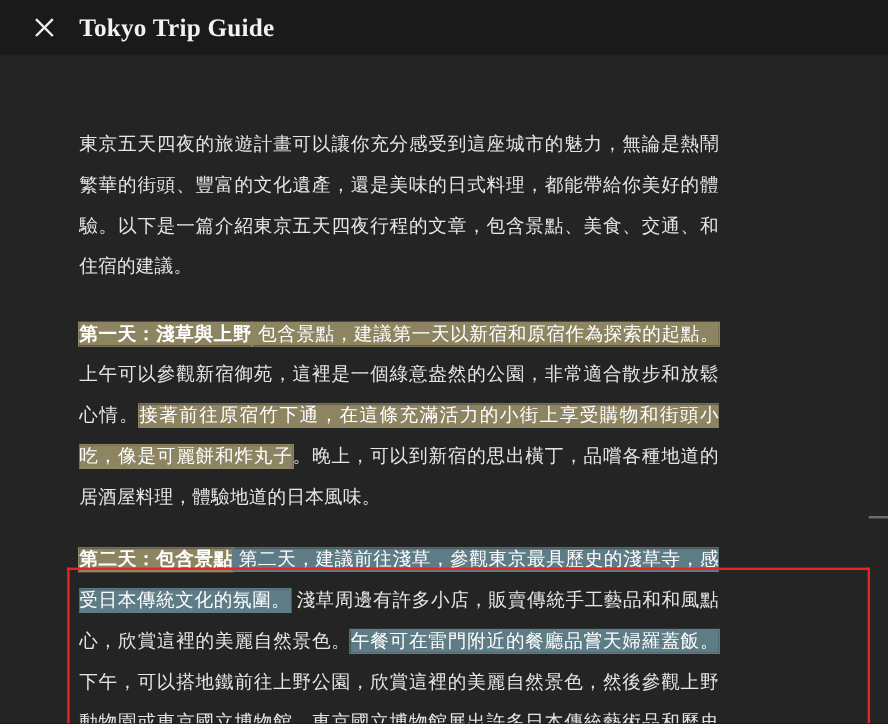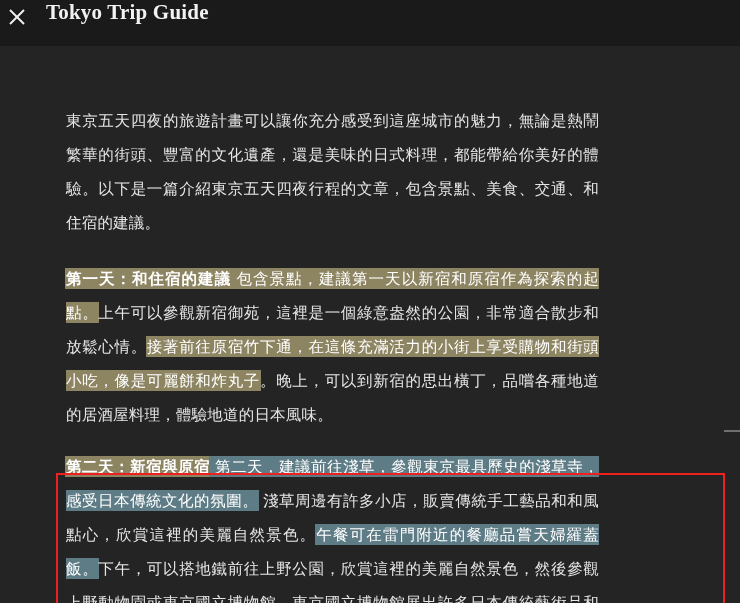--- a/index.html
+++ b/index.html
@@ -17,22 +17,22 @@
     height: 603px;
     background: #242424;
     overflow: hidden;
   }
   
   .header {
     position: relative;
     height: 46px;
     background: #1a1a1a;
     display: flex;
-    align-items: flex-start;
-    padding-left: 0;
+    align-items: center;
+    padding-left: 20px;
     box-sizing: border-box;
   }
   .close-btn {
     width: 34px;
     height: 34px;
     display: flex;
     align-items: center;
     justify-content: center;
     cursor: pointer;
     flex: 0 0 auto;
@@ -111,20 +111,20 @@
       <svg width="20" height="20" viewBox="0 0 20 20" aria-hidden="true">
         <line x1="3" y1="3" x2="17" y2="17" stroke="#f0f0f0" stroke-width="2"></line>
         <line x1="17" y1="3" x2="3" y2="17" stroke="#f0f0f0" stroke-width="2"></line>
       </svg>
     </div>
     <div class="header-title">Tokyo Trip Guide</div>
   </div>
 
   <div class="content">
     <p class="para" id="p-intro"><span>東京五天四夜的旅遊計畫可以讓你充分感受到這座城市的魅力，無論是熱鬧繁華的街頭、豐富的文化遺產，還是美味的日式料理，都能帶給你美好的體驗。以下是一篇介紹東京五天四夜行程的文章，包含景點、美食、交通、和住宿的建議。</span></p>
-    <p class="para tight" id="p-day1"><span class="hl-olive bold">第一天：和住宿的建議</span><span class="hl-olive"> 包含景點，建議第一天以新宿和原宿作為探索的起點。</span><span>上午可以參觀新宿御苑，這裡是一個綠意盎然的公園，非常適合散步和放鬆心情。</span><span class="hl-olive">接著前往原宿竹下通，在這條充滿活力的小街上享受購物和街頭小吃，像是可麗餅和炸丸子</span><span>。晚上，可以到新宿的思出橫丁，品嚐各種地道的居酒屋料理，體驗地道的日本風味。</span></p>
-    <p class="para" id="p-day2"><span class="hl-olive bold">第二天：新宿與原宿</span><span class="hl-slate"> 第二天，建議前往淺草，參觀東京最具歷史的淺草寺，感受日本傳統文化的氛圍。</span><span> 淺草周邊有許多小店，販賣傳統手工藝品和和風點心，欣賞這裡的美麗自然景色。</span><span class="hl-slate">午餐可在雷門附近的餐廳品嘗天婦羅蓋飯。</span><span>下午，可以搭地鐵前往上野公園，欣賞這裡的美麗自然景色，然後參觀上野動物園或東京國立博物館。東京國立博物館展出許多日本傳統藝術品和歷史文物，包括精美的武士盔甲和佛教雕像，讓你深入了解日本的歷史與文化，享受豐富的文化體驗。</span></p>
+    <p class="para tight" id="p-day1"><span class="hl-olive bold">第一天：淺草與上野</span><span class="hl-olive"> 包含景點，建議第一天以新宿和原宿作為探索的起點。</span><span>上午可以參觀新宿御苑，這裡是一個綠意盎然的公園，非常適合散步和放鬆心情。</span><span class="hl-olive">接著前往原宿竹下通，在這條充滿活力的小街上享受購物和街頭小吃，像是可麗餅和炸丸子</span><span>。晚上，可以到新宿的思出橫丁，品嚐各種地道的居酒屋料理，體驗地道的日本風味。</span></p>
+    <p class="para" id="p-day2"><span class="hl-olive bold">第二天：包含景點</span><span class="hl-slate"> 第二天，建議前往淺草，參觀東京最具歷史的淺草寺，感受日本傳統文化的氛圍。</span><span> 淺草周邊有許多小店，販賣傳統手工藝品和和風點心，欣賞這裡的美麗自然景色。</span><span class="hl-slate">午餐可在雷門附近的餐廳品嘗天婦羅蓋飯。</span><span>下午，可以搭地鐵前往上野公園，欣賞這裡的美麗自然景色，然後參觀上野動物園或東京國立博物館。東京國立博物館展出許多日本傳統藝術品和歷史文物，包括精美的武士盔甲和佛教雕像，讓你深入了解日本的歷史與文化，享受豐富的文化體驗。</span></p>
   </div>
 
   <div class="edge-sliver"></div>
   <div class="redbox"></div>
 
 </div>
 
 </body></html>

